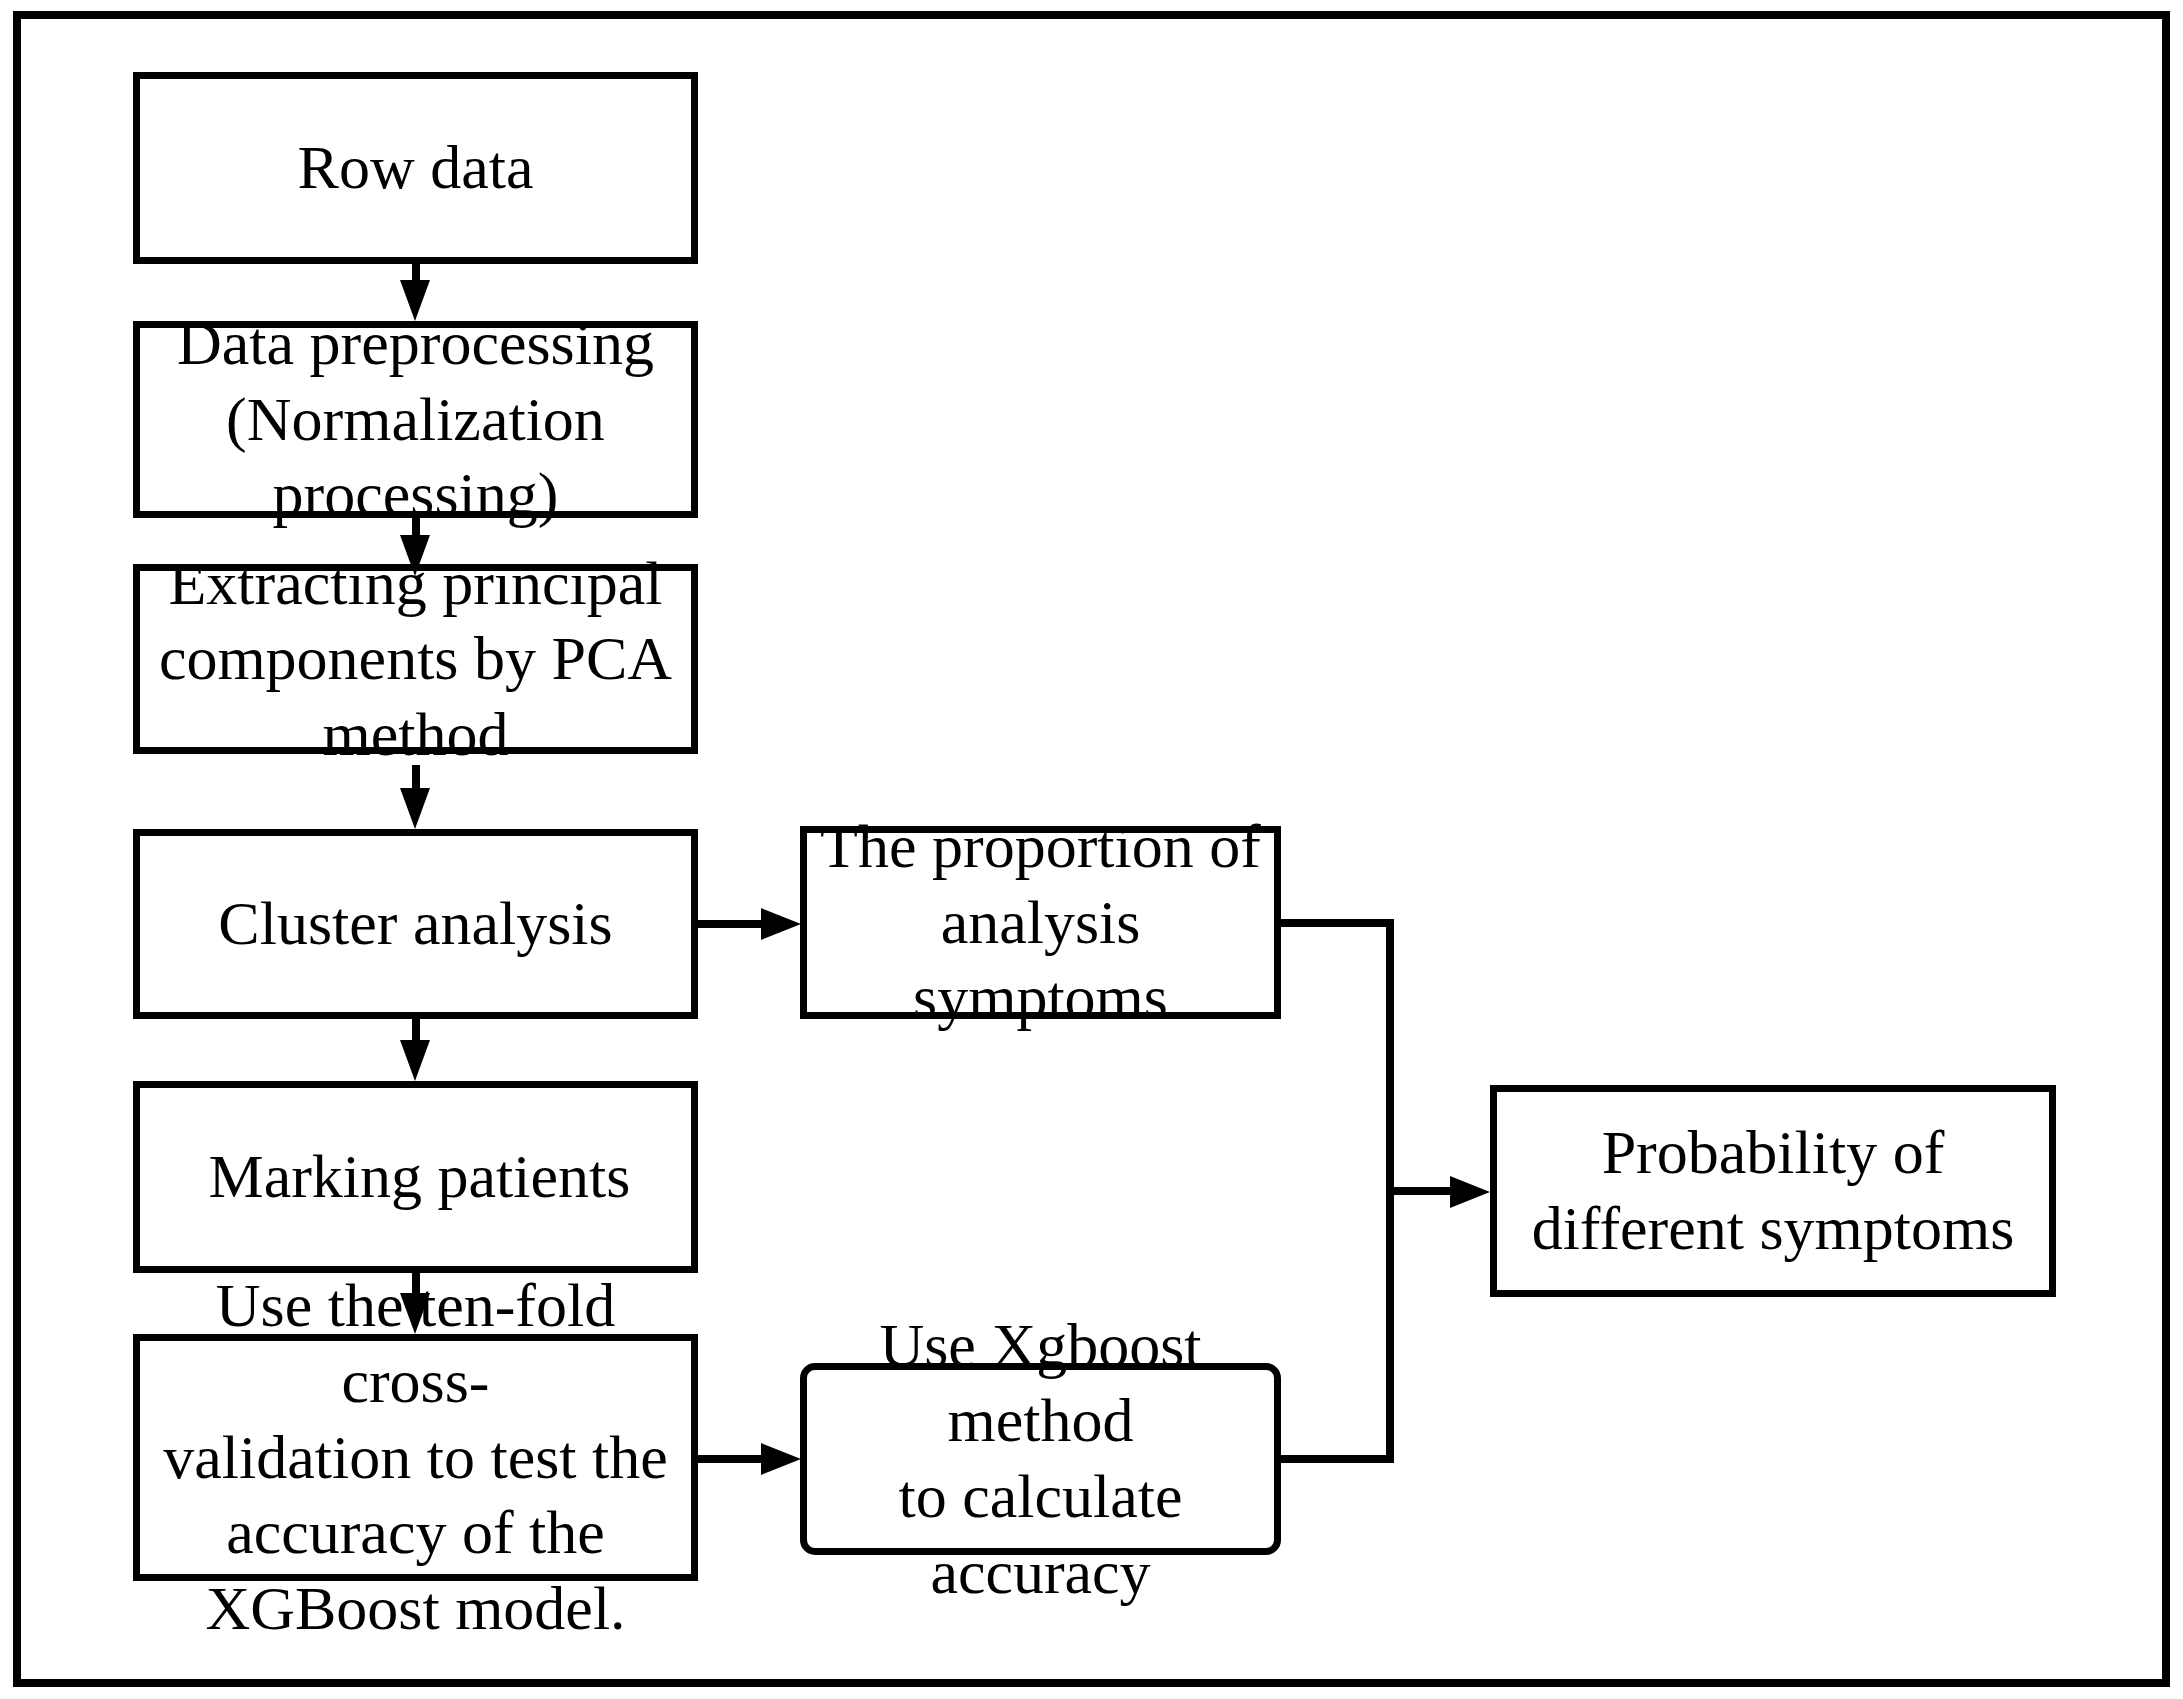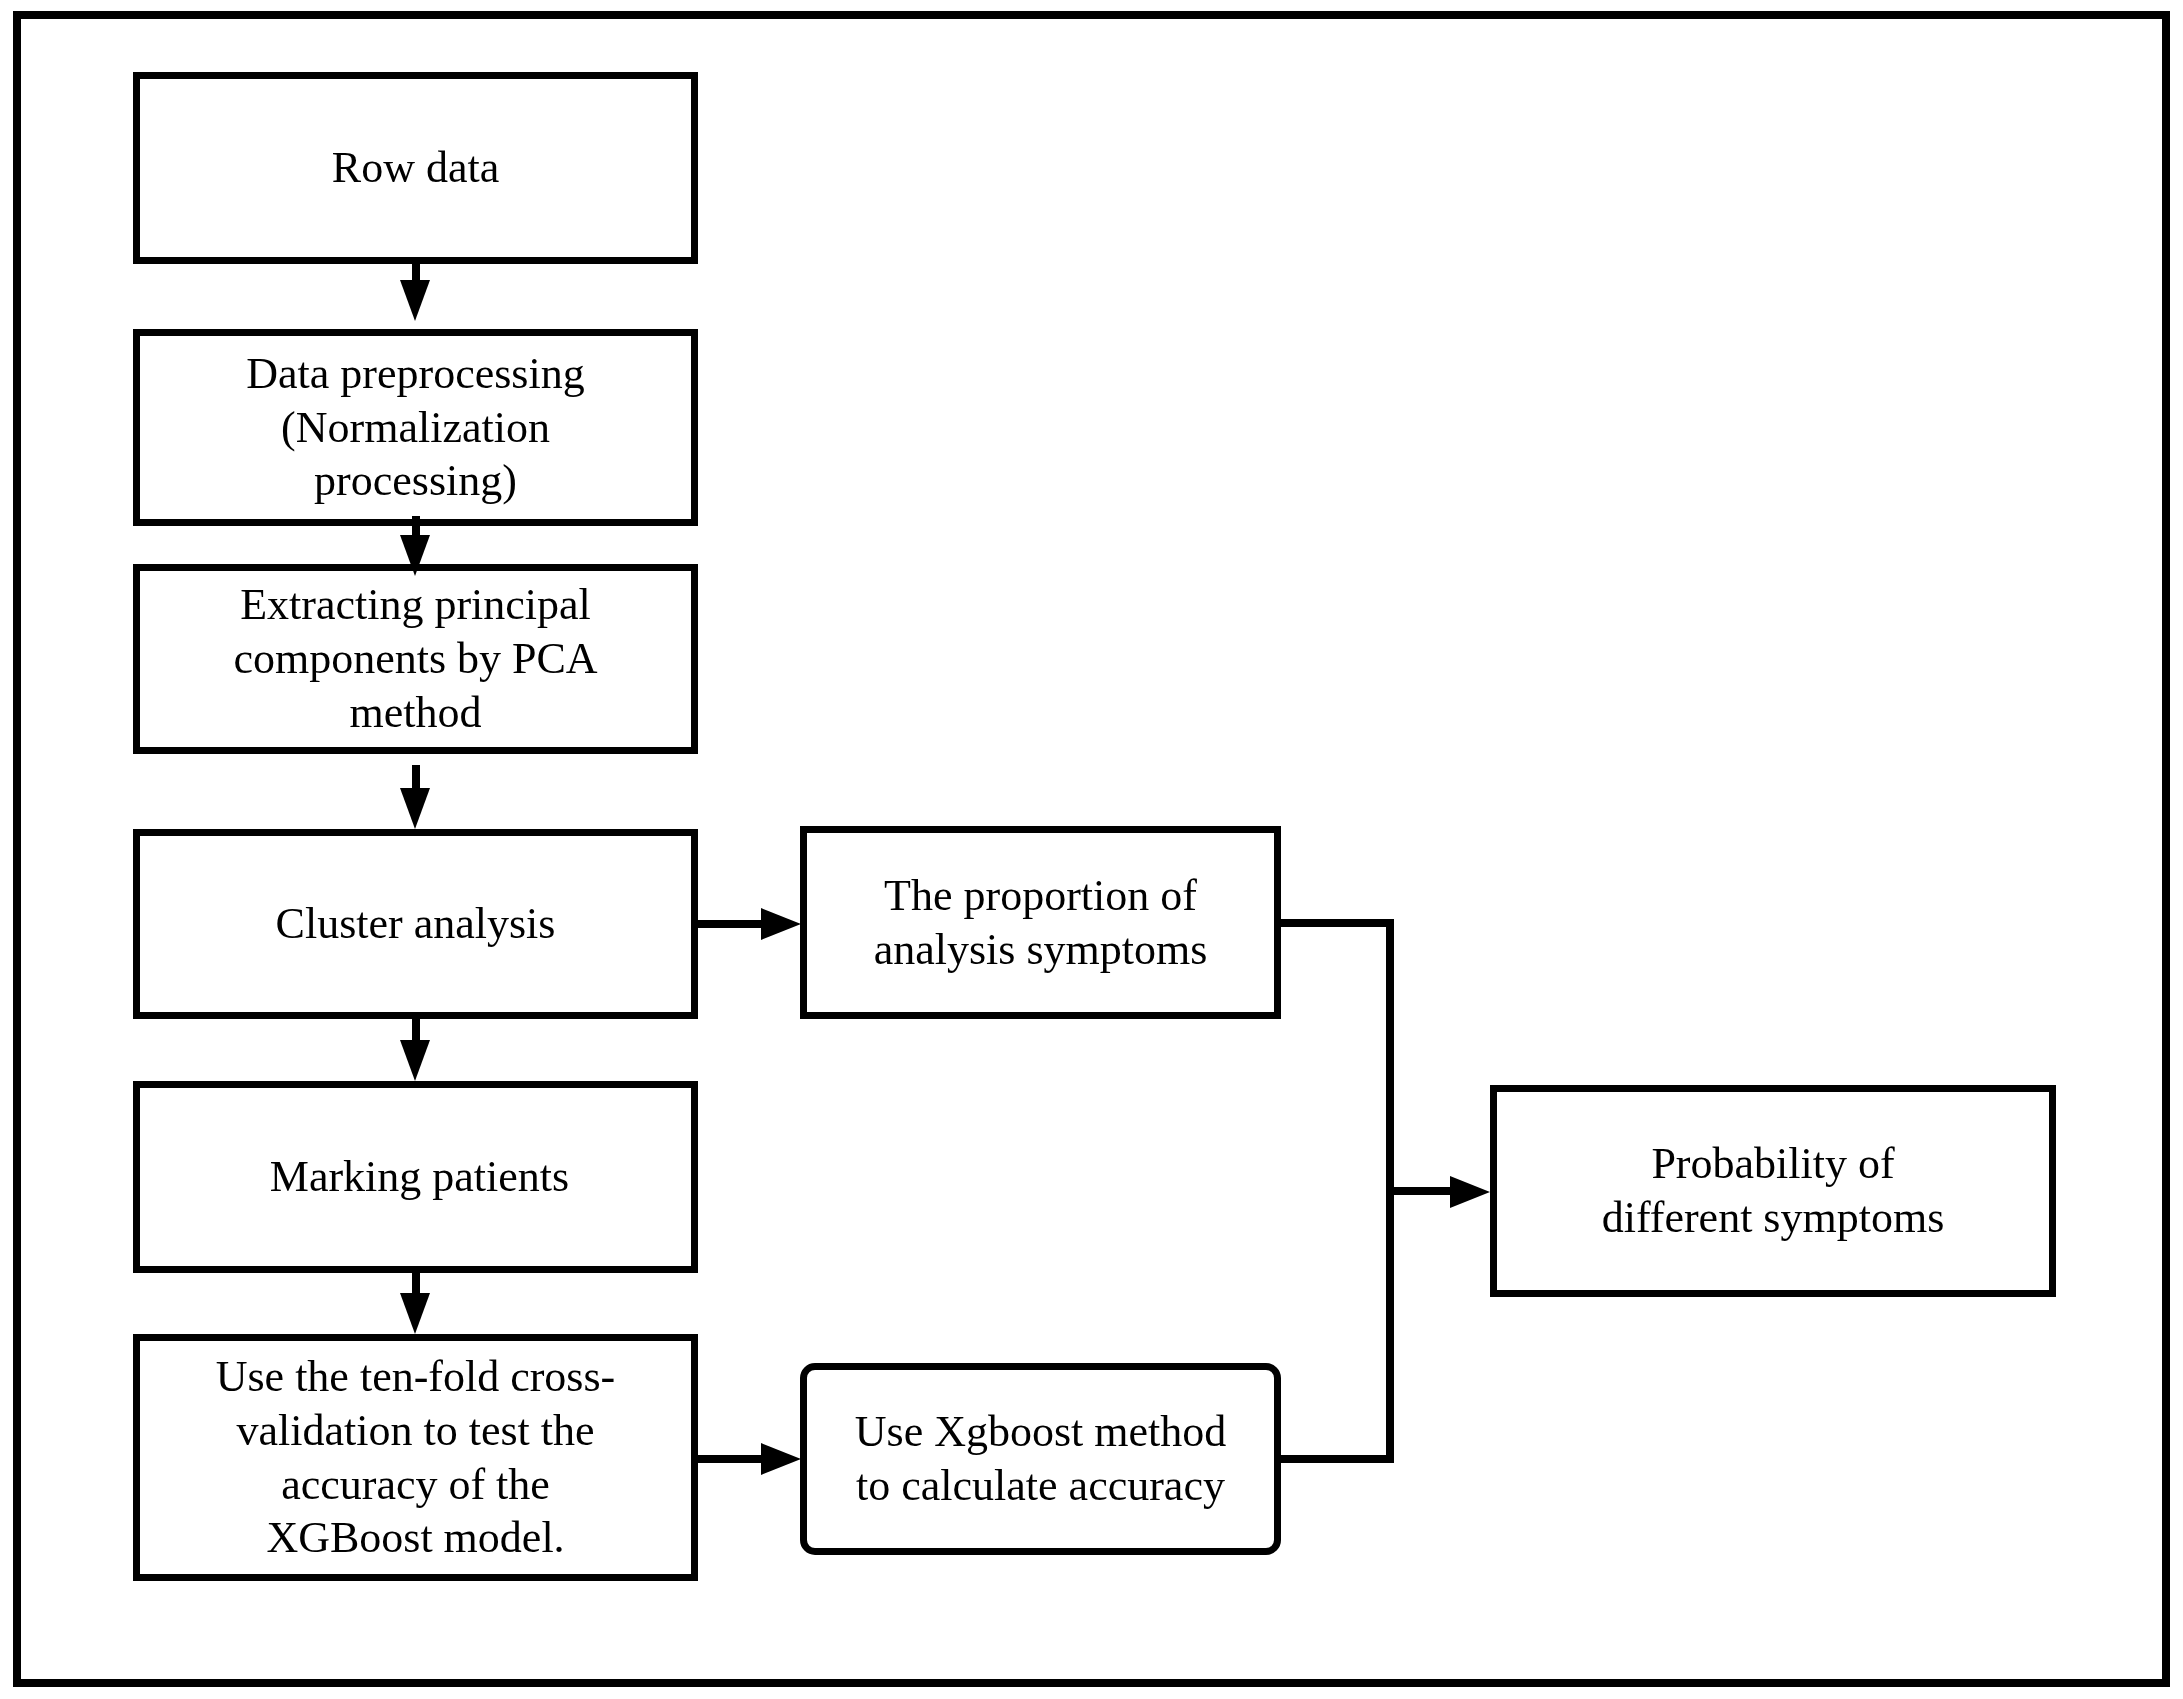--- a/index.html
+++ b/index.html
@@ -29,21 +29,21 @@
     display: flex;
     align-items: center;
     justify-content: center;
     box-sizing: border-box;
   }
   .node-label {
     display: block;
     width: 100%;
     text-align: center;
     white-space: pre-line;
-    font-size: 44px;
+    font-size: 62px;
     line-height: 1.22;
     color: #000000;
   }
   .hline, .vline {
     position: absolute;
     background: #000000;
   }
   .tri {
     position: absolute;
     width: 0;
@@ -64,21 +64,21 @@
 <body>
 
 <div id="canvas">
 
   <div class="frame"></div>
 
   <div class="node" style="left:133px; top:72px; width:565px; height:192px;">
     <span class="node-label">Row data</span>
   </div>
 
-  <div class="node" style="left:133px; top:321px; width:565px; height:197px;margin-top:8px;">
+  <div class="node" style="left:133px; top:321px; width:565px; height:197px;">
     <span class="node-label">Data preprocessing
 (Normalization
 processing)</span>
   </div>
 
   <div class="node" style="left:133px; top:564px; width:565px; height:190px;">
     <span class="node-label">Extracting principal
 components by PCA
 method</span>
   </div>

